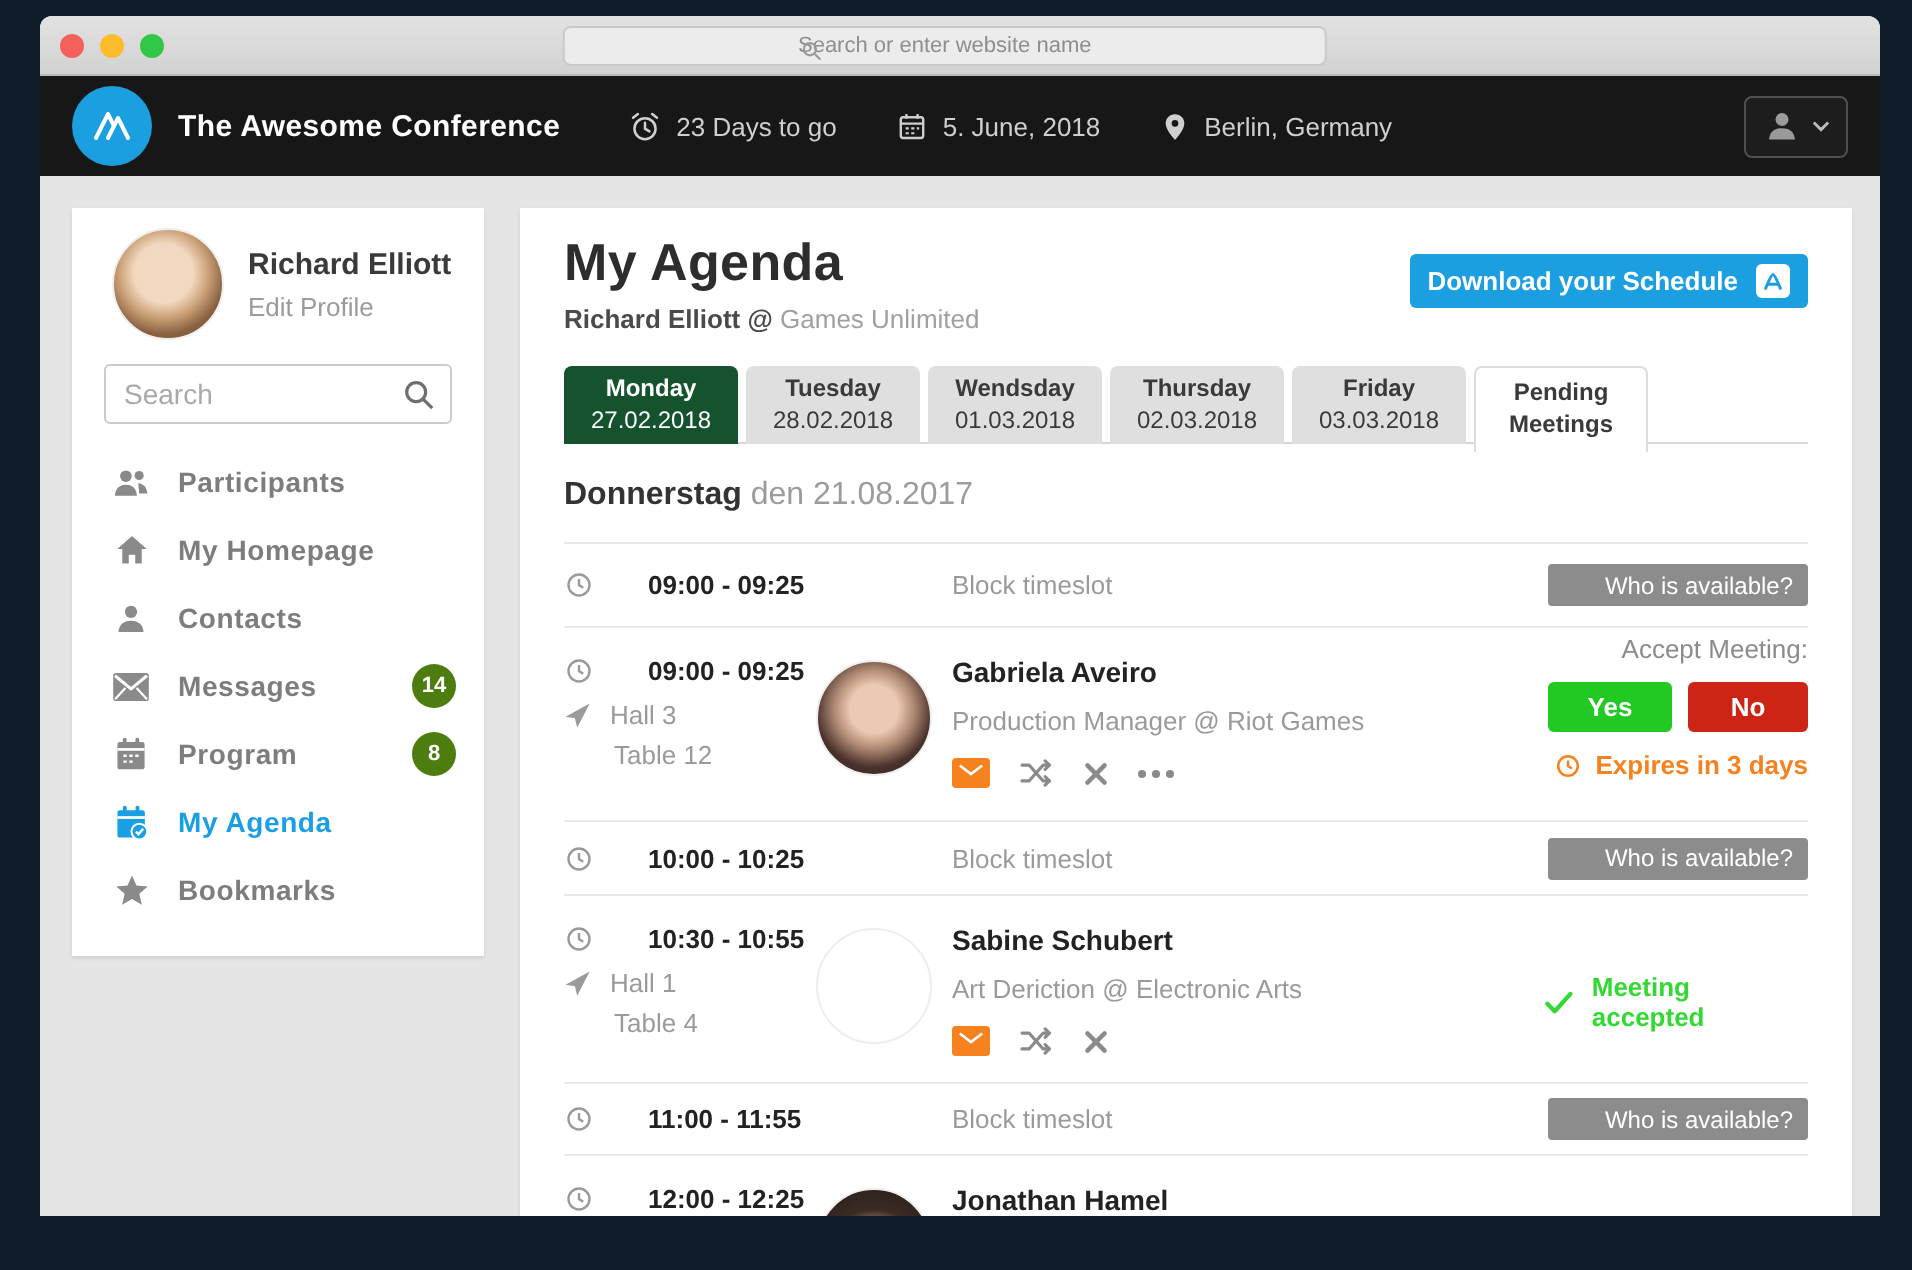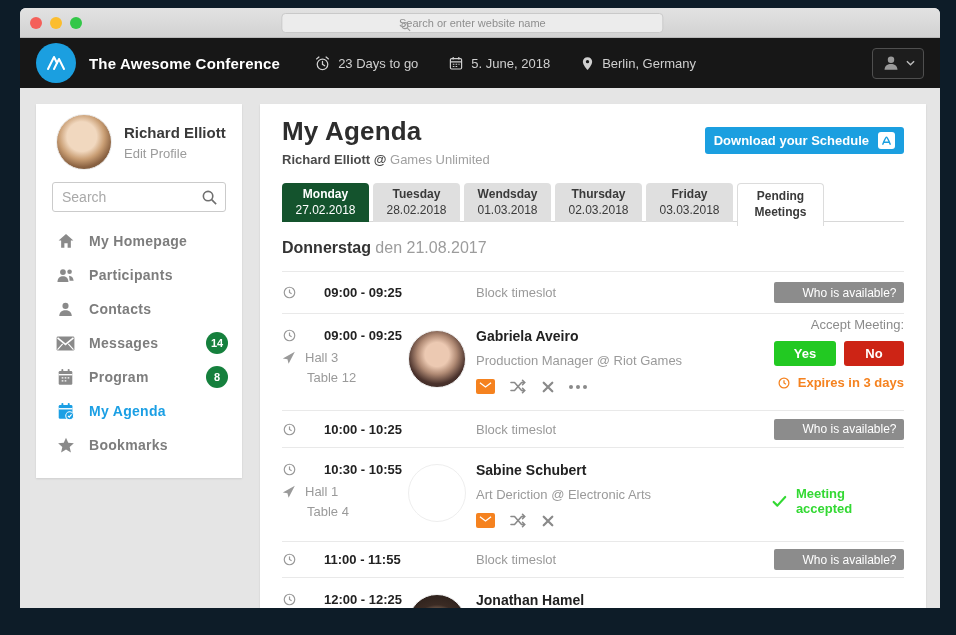--- a/index.html
+++ b/index.html
@@ -45,21 +45,21 @@
   .searchwrap { margin:12px 16px 0; position:relative; }
   .searchwrap input { width:100%; height:30px; border:1px solid #cbcbcb; border-radius:3px; padding:0 30px 0 9px;
                       font-size:14px; color:#555; font-family:"Liberation Sans", sans-serif; outline:none; }
   .searchwrap input::placeholder { color:#a9a9a9; }
   .searchwrap .mag { position:absolute; right:8px; top:7px; cursor:pointer; }
   .menu { padding:12px 0 0; }
   .m-item { height:34px; display:flex; align-items:center; padding:0 14px 0 20px; cursor:pointer; position:relative; }
   .m-item .ic { width:19px; display:flex; justify-content:center; }
   .m-label { margin-left:14px; font-size:14px; font-weight:bold; color:#7d7d7d; letter-spacing:.3px; }
   .m-item.active .m-label { color:#1b9fe4; }
-  .badge { position:absolute; right:14px; width:22px; height:22px; border-radius:50%; background:#15803d; color:#fff;
+  .badge { position:absolute; right:14px; width:22px; height:22px; border-radius:50%; background:#4d7c0f; color:#fff;
            font-size:11px; font-weight:bold; display:flex; align-items:center; justify-content:center; }
 
   
   .main { position:absolute; left:240px; top:16px; width:666px; height:504px; padding:0 22px; overflow:hidden; }
   .title-row { position:relative; padding-top:12px; }
   h1 { font-size:26px; font-weight:bold; color:#2d2d2d; letter-spacing:.2px; }
   .subtitle { font-size:13px; margin-top:5px; color:#4a4a4a; font-weight:bold; }
   .subtitle .co { color:#a0a0a0; font-weight:normal; }
   .dl-btn { position:absolute; right:0; top:23px; height:27px; background:#1b9fe0; border:none; border-radius:3px;
             color:#fff; font-size:13px; font-weight:bold; display:flex; align-items:center; gap:9px; padding:0 9px; cursor:pointer;
@@ -199,36 +199,36 @@
         <span class="mag">
           <svg width="17" height="17" viewBox="0 0 18 18">
               <circle cx="7.5" cy="7.5" r="5" fill="none" stroke="#6f6f6f" stroke-width="1.7"></circle>
               <line x1="11.3" y1="11.3" x2="16" y2="16" stroke="#6f6f6f" stroke-width="1.7"></line>
             </svg>
         </span>
       </div>
       <div class="menu">
         <div class="m-item">
           <span class="ic">
-            <svg width="18" height="18" viewBox="0 0 20 20">
-                <path d="M10 2.2 L18.2 9.4 H15.4 V17.5 H11.8 V12.6 H8.2 V17.5 H4.6 V9.4 H1.8 Z" fill="#8a8a8a"></path>
-              </svg>
-          </span>
-          <span class="m-label">My Homepage</span>
-        </div>
-        <div class="m-item">
-          <span class="ic">
             <svg width="19" height="17" viewBox="0 0 22 20">
                 <circle cx="8" cy="6" r="3.4" fill="#8a8a8a"></circle>
                 <path d="M1.5 17.5 C1.9 12.8 4.5 11 8 11 C11.5 11 14.1 12.8 14.5 17.5 Z" fill="#8a8a8a"></path>
                 <circle cx="15.8" cy="5.6" r="2.7" fill="#8a8a8a"></circle>
                 <path d="M15.2 10.2 C18.2 10.5 20.2 12.2 20.6 16.2 H15.8 C15.7 13.6 15.4 11.6 15.2 10.2 Z" fill="#8a8a8a"></path>
               </svg>
           </span>
           <span class="m-label">Participants</span>
+        </div>
+        <div class="m-item">
+          <span class="ic">
+            <svg width="18" height="18" viewBox="0 0 20 20">
+                <path d="M10 2.2 L18.2 9.4 H15.4 V17.5 H11.8 V12.6 H8.2 V17.5 H4.6 V9.4 H1.8 Z" fill="#8a8a8a"></path>
+              </svg>
+          </span>
+          <span class="m-label">My Homepage</span>
         </div>
         <div class="m-item">
           <span class="ic">
             <svg width="17" height="17" viewBox="0 0 20 20">
                 <circle cx="10" cy="5.8" r="3.6" fill="#8a8a8a"></circle>
                 <path d="M2.6 17.6 C3 12.8 6.2 11 10 11 C13.8 11 17 12.8 17.4 17.6 Z" fill="#8a8a8a"></path>
               </svg>
           </span>
           <span class="m-label">Contacts</span>
         </div>

